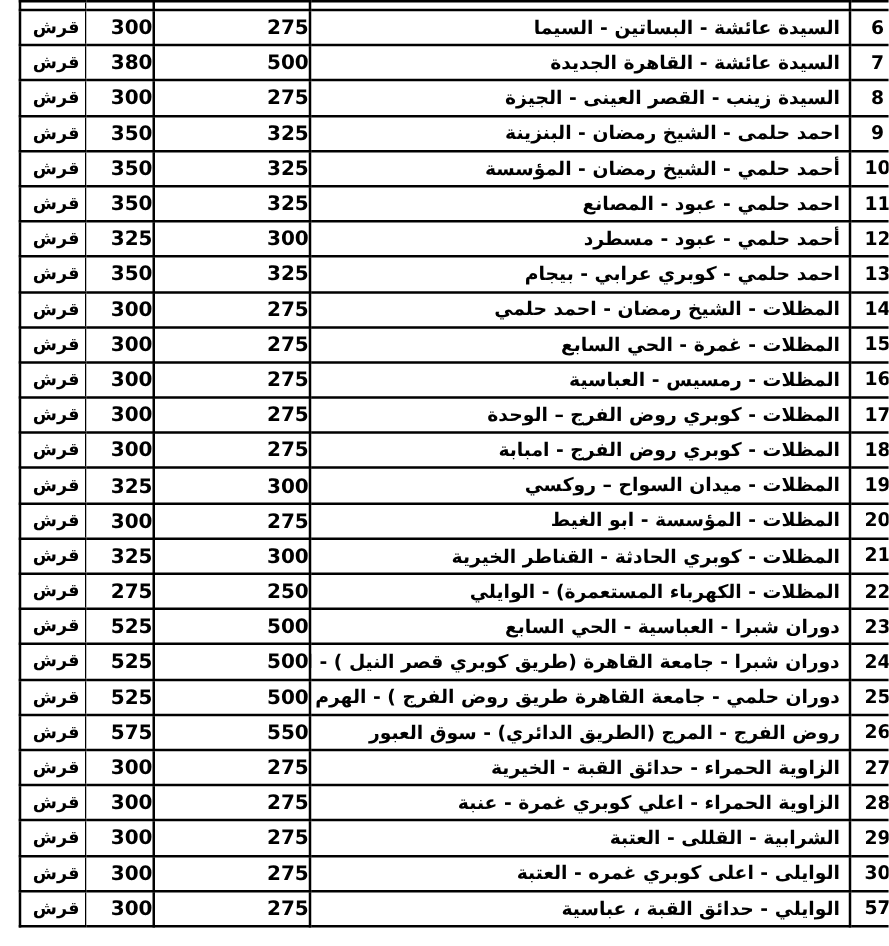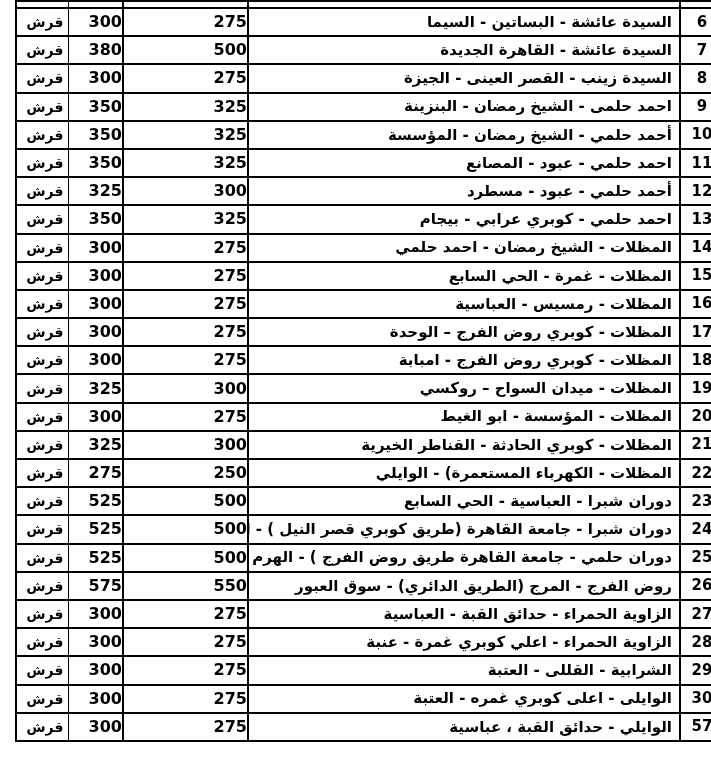--- a/index.html
+++ b/index.html
@@ -251,21 +251,21 @@
       <td class="fare-high">575</td>
       <td class="fare-low">550</td>
       <td class="route" dir="rtl">روض الفرج - المرج (الطريق الدائري) - سوق العبور</td>
       <td class="no">26</td>
     </tr>
 
     <tr class="data">
       <td class="unit">قرش</td>
       <td class="fare-high">300</td>
       <td class="fare-low">275</td>
-      <td class="route" dir="rtl">الزاوية الحمراء - حدائق القبة - العباسية</td>
+      <td class="route" dir="rtl">الزاوية الحمراء - حدائق القبة - الخيرية</td>
       <td class="no">27</td>
     </tr>
 
     <tr class="data">
       <td class="unit">قرش</td>
       <td class="fare-high">300</td>
       <td class="fare-low">275</td>
       <td class="route" dir="rtl">الزاوية الحمراء - اعلي كوبري غمرة - عنبة</td>
       <td class="no">28</td>
     </tr>

